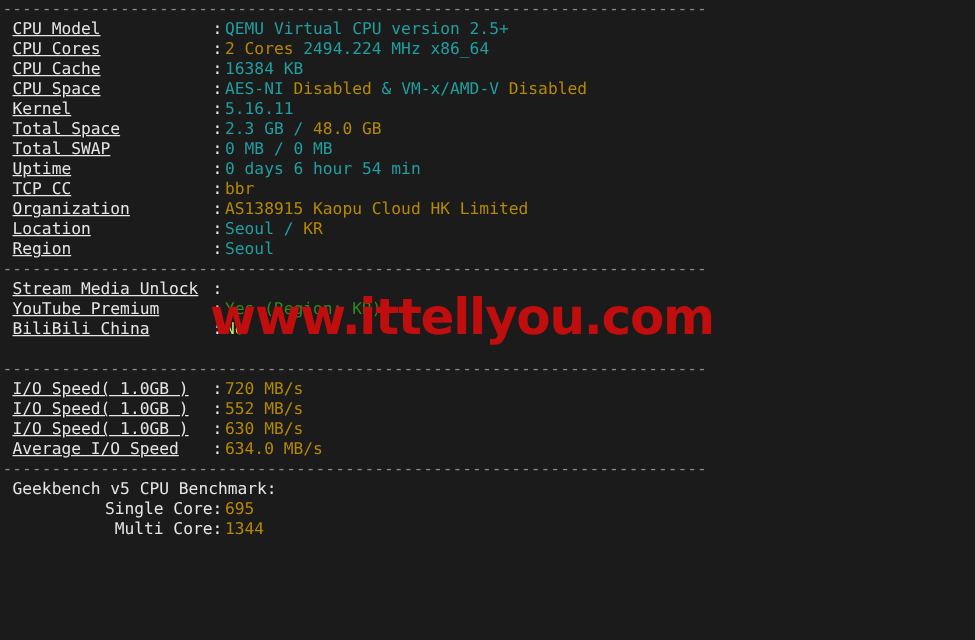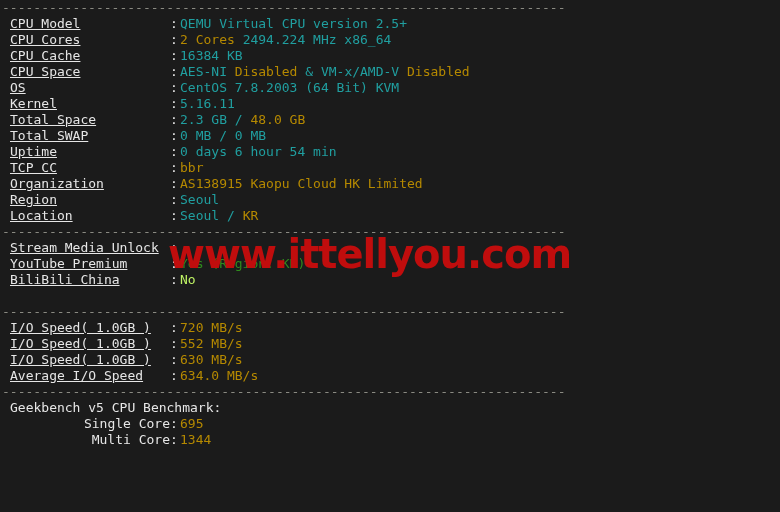--- a/index.html
+++ b/index.html
@@ -86,29 +86,28 @@
 <div id="screen">
   <div class="term">
 
     <span class="sep">------------------------------------------------------------------------</span>
 
     <div id="sec-system">
         <span class="line"><span class="lbl">CPU Model</span><span class="colon">:</span><span class="cy">QEMU Virtual CPU version 2.5+</span></span>
         <span class="line"><span class="lbl">CPU Cores</span><span class="colon">:</span><span class="ye">2 Cores </span><span class="cy">2494.224 MHz x86_64</span></span>
         <span class="line"><span class="lbl">CPU Cache</span><span class="colon">:</span><span class="cy">16384 KB</span></span>
         <span class="line"><span class="lbl">CPU Space</span><span class="colon">:</span><span class="cy">AES-NI </span><span class="ye">Disabled</span><span class="cy"> &amp; VM-x/AMD-V </span><span class="ye">Disabled</span></span>
-        <span class="line"><span class="lbl">OS</span><span class="colon">:</span><span class="cy">CentOS 7.8.2003 (64 Bit) KVM</span></span>
         <span class="line"><span class="lbl">Kernel</span><span class="colon">:</span><span class="cy">5.16.11</span></span>
         <span class="line"><span class="lbl">Total Space</span><span class="colon">:</span><span class="cy">2.3 GB </span><span class="cy">/ </span><span class="ye">48.0 GB</span></span>
         <span class="line"><span class="lbl">Total SWAP</span><span class="colon">:</span><span class="cy">0 MB / 0 MB</span></span>
         <span class="line"><span class="lbl">Uptime</span><span class="colon">:</span><span class="cy">0 days 6 hour 54 min</span></span>
         <span class="line"><span class="lbl">TCP CC</span><span class="colon">:</span><span class="ye">bbr</span></span>
         <span class="line"><span class="lbl">Organization</span><span class="colon">:</span><span class="ye">AS138915 Kaopu Cloud HK Limited</span></span>
+        <span class="line"><span class="lbl">Location</span><span class="colon">:</span><span class="cy">Seoul </span><span class="cy">/ </span><span class="ye">KR</span></span>
         <span class="line"><span class="lbl">Region</span><span class="colon">:</span><span class="cy">Seoul</span></span>
-        <span class="line"><span class="lbl">Location</span><span class="colon">:</span><span class="cy">Seoul </span><span class="cy">/ </span><span class="ye">KR</span></span>
       </div>
 
     <span class="sep">------------------------------------------------------------------------</span>
 
     <div id="sec-stream">
         <span class="line"><span class="lbl">Stream Media Unlock</span><span class="colon">:</span></span>
         <span class="line"><span class="lbl">YouTube Premium</span><span class="colon">:</span><span class="gr">Yes (Region: KR)</span></span>
         <span class="line"><span class="lbl">BiliBili China</span><span class="colon">:</span><span class="rd">No</span></span>
       </div>
 

